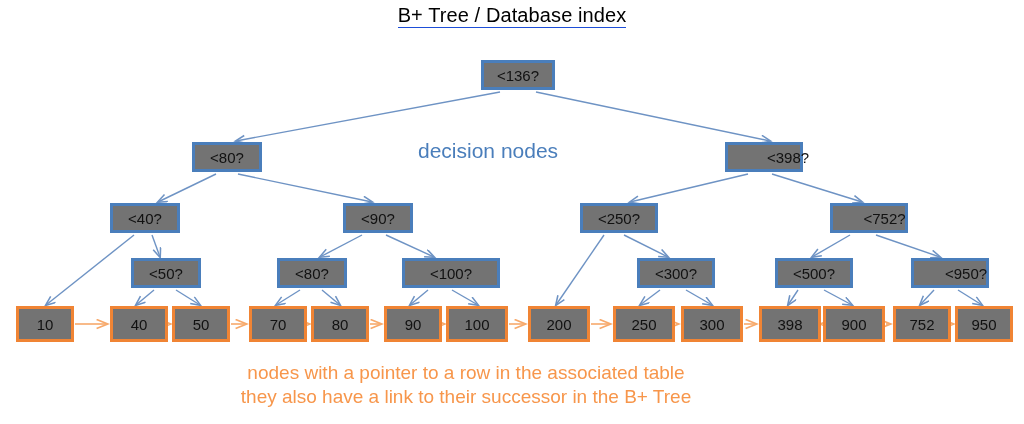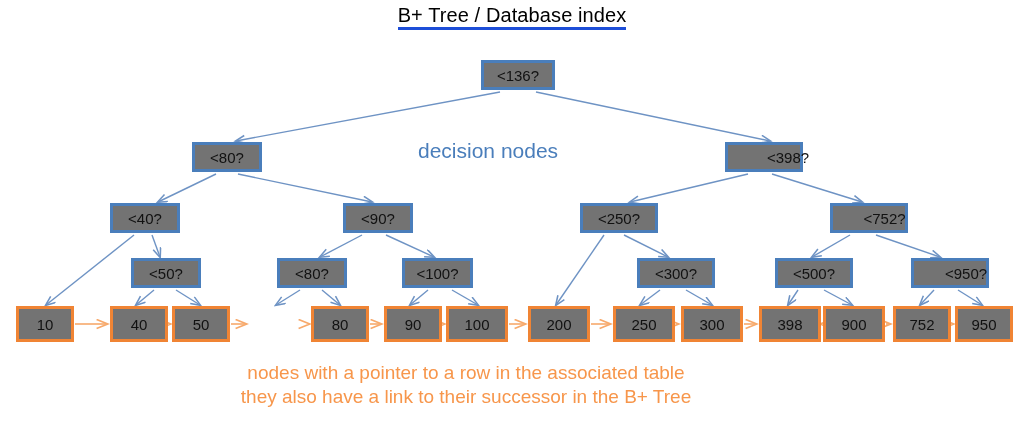--- a/index.html
+++ b/index.html
@@ -19,21 +19,21 @@
     position: absolute;
     top: 4px;
     left: 0;
     width: 1024px;
     text-align: center;
     font-size: 20px;
     color: #000000;
     letter-spacing: 0.1px;
   }
   #title span {
-    border-bottom: 3px solid #1d4ed8;
+    border-bottom: 1px solid #1d4ed8;
     padding-bottom: 1px;
   }
   svg#edges {
     position: absolute;
     top: 0;
     left: 0;
     width: 1024px;
     height: 424px;
     pointer-events: none;
   }
@@ -176,21 +176,21 @@
   <div class="node decision" style="left:830px;top:203px;width:78px;padding-left:31px;">
       <span>&lt;752?</span>
     </div>
 
   <div class="node decision" style="left:131px;top:258px;width:70px;">
       <span>&lt;50?</span>
     </div>
   <div class="node decision" style="left:277px;top:258px;width:70px;">
       <span>&lt;80?</span>
     </div>
-  <div class="node decision" style="left:402px;top:258px;width:71px;">
+  <div class="node decision" style="left:402px;top:258px;width:98px;">
       <span>&lt;100?</span>
     </div>
   <div class="node decision" style="left:637px;top:258px;width:78px;">
       <span>&lt;300?</span>
     </div>
   <div class="node decision" style="left:775px;top:258px;width:78px;">
       <span>&lt;500?</span>
     </div>
   <div class="node decision" style="left:911px;top:258px;width:78px;padding-left:32px;">
       <span>&lt;950?</span>
@@ -198,20 +198,23 @@
 
   <div class="node leaf" style="left:16px;top:306px;width:58px;">
       <span>10</span>
     </div>
   <div class="node leaf" style="left:110px;top:306px;width:58px;">
       <span>40</span>
     </div>
   <div class="node leaf" style="left:172px;top:306px;width:58px;">
       <span>50</span>
     </div>
+  <div class="node leaf" style="left:249px;top:306px;width:58px;">
+      <span>70</span>
+    </div>
   <div class="node leaf" style="left:311px;top:306px;width:58px;">
       <span>80</span>
     </div>
   <div class="node leaf" style="left:384px;top:306px;width:58px;">
       <span>90</span>
     </div>
   <div class="node leaf" style="left:446px;top:306px;width:62px;">
       <span>100</span>
     </div>
   <div class="node leaf" style="left:528px;top:306px;width:62px;">

